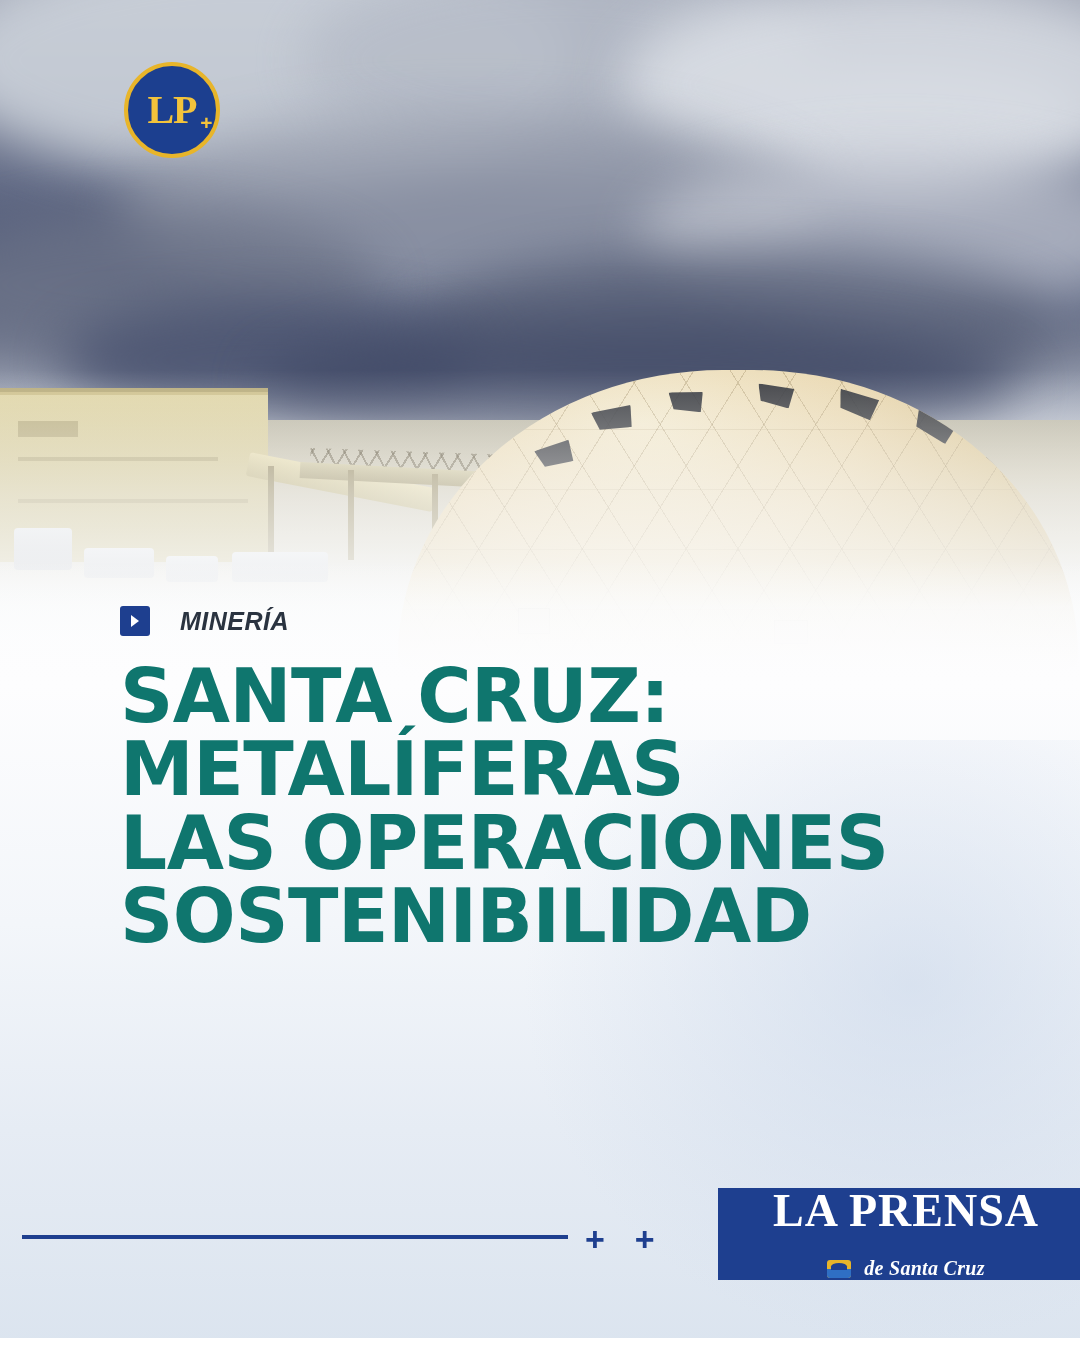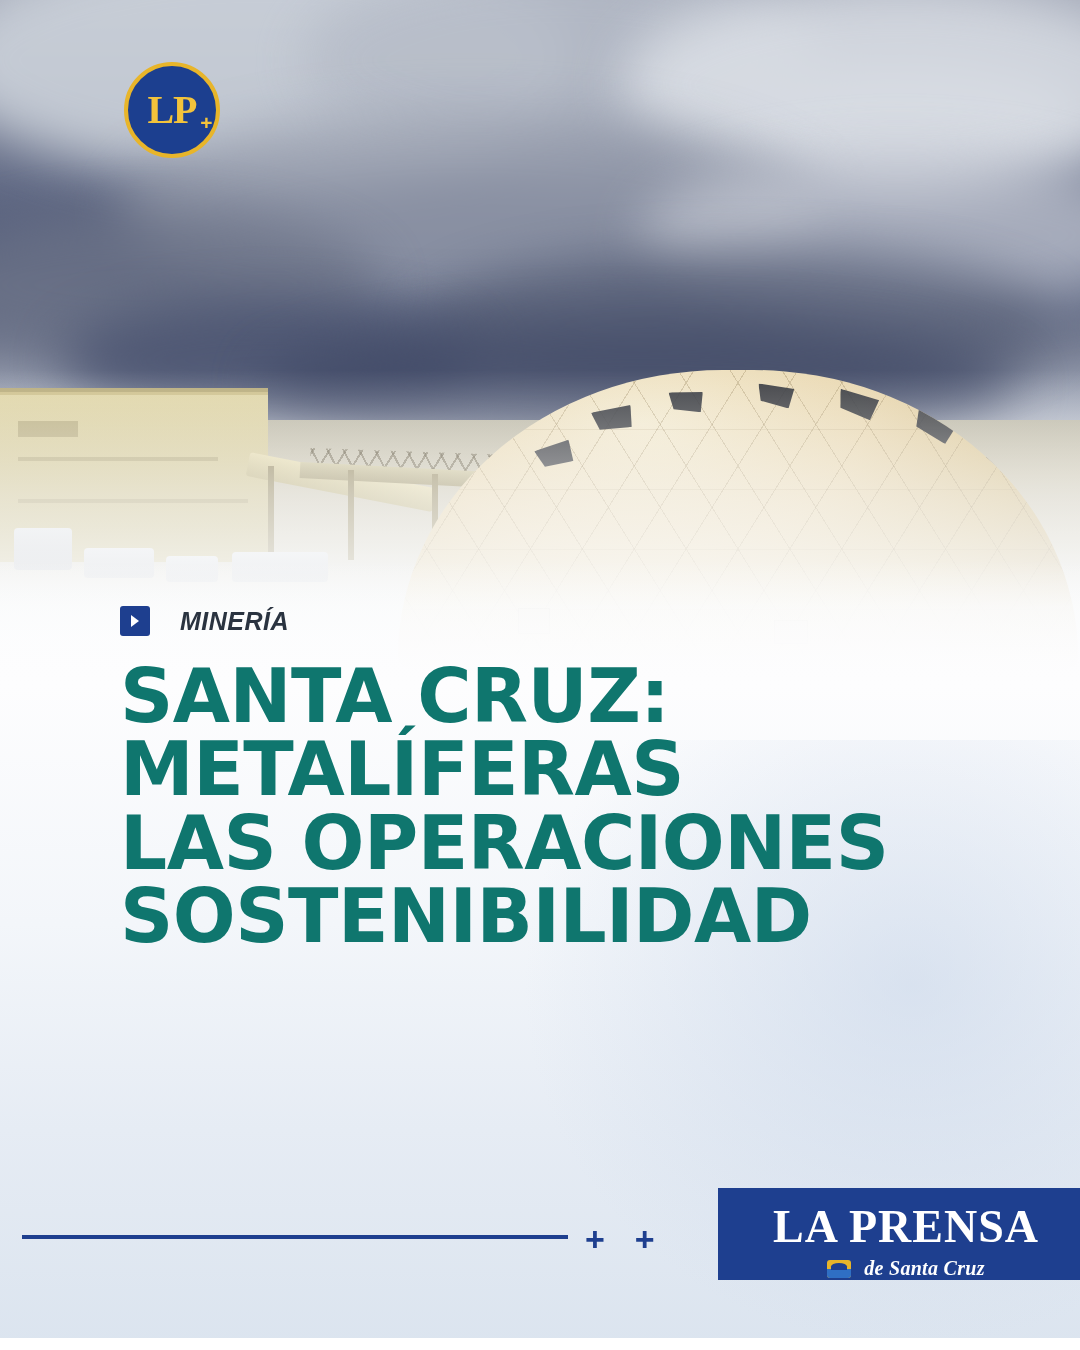--- a/index.html
+++ b/index.html
@@ -284,21 +284,21 @@
 
   .brand {
     position: absolute;
     right: 0; bottom: 58px;
     width: 362px;
     height: 92px;
     background: #1e3f8f;
     display: flex;
     flex-direction: column;
     align-items: center;
-    justify-content: flex-end;
+    justify-content: space-between;
     padding-left: 14px;
   }
   .brand-main {
     color: #ffffff;
     font-family: "Liberation Serif", serif;
     font-weight: 700;
     font-size: 46px;
     letter-spacing: 1px;
     line-height: 1;
   }

